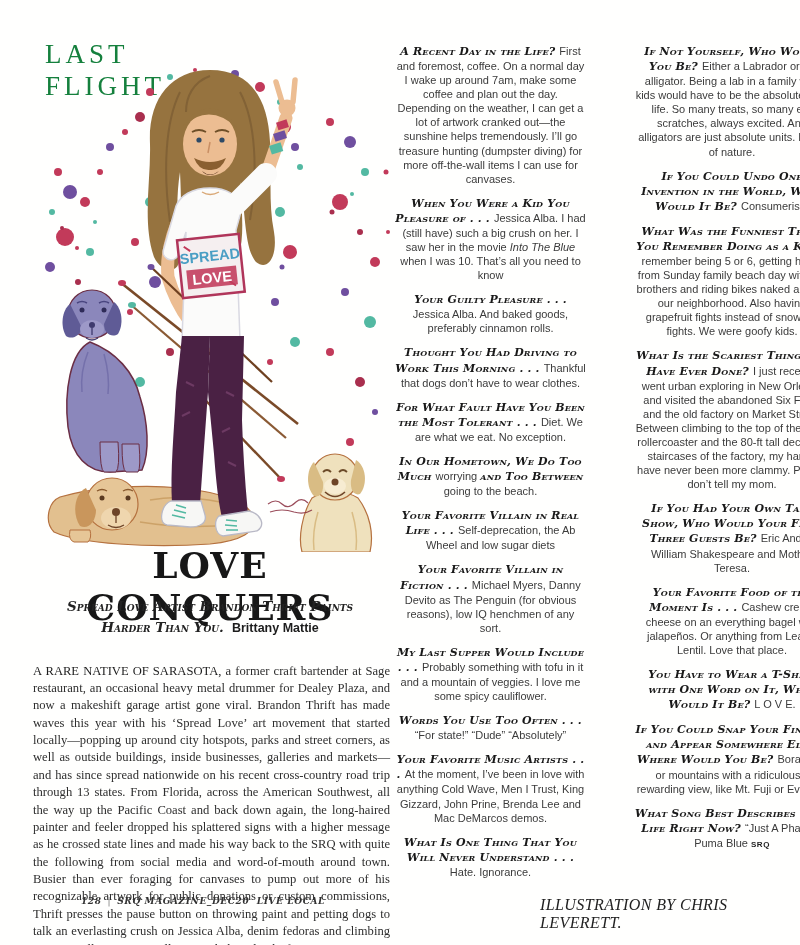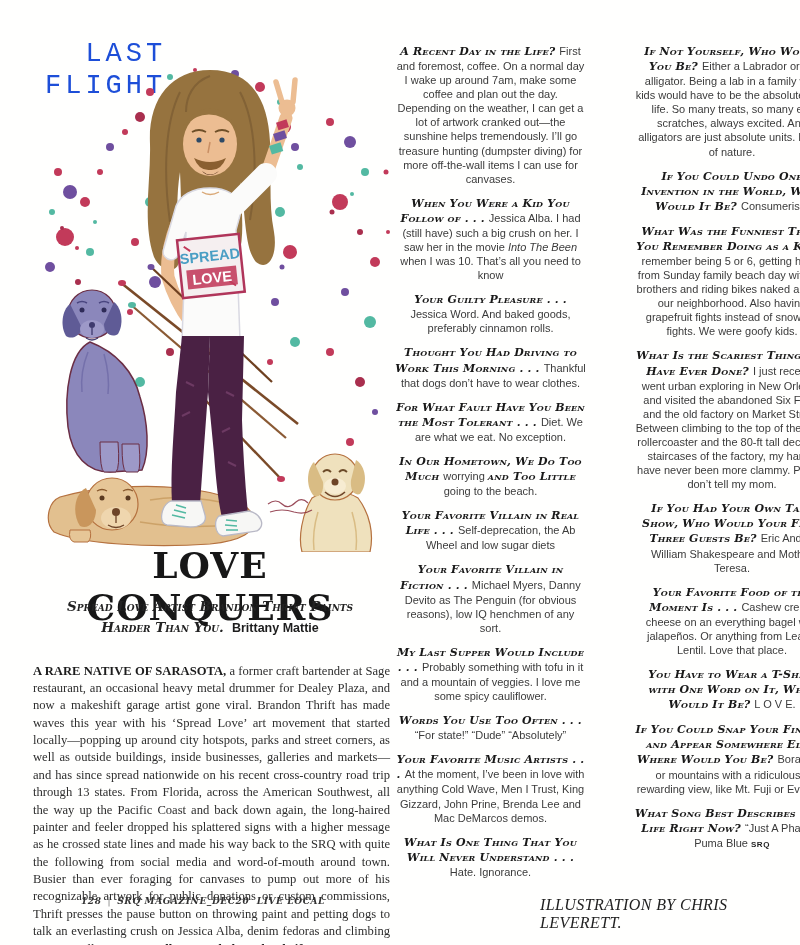--- a/index.html
+++ b/index.html
@@ -1,33 +1,33 @@
 <!DOCTYPE html>
 <html><head>
 <meta charset="utf-8">
 <style>
   html,body{margin:0;padding:0;background:#e9e9e9;}
   .page{position:relative;width:800px;height:945px;margin:0 auto;background:#fffffe;overflow:hidden;
         font-family:"Liberation Sans",sans-serif;color:#333;}
   
-  .kicker{position:absolute;left:45px;top:38px;font-family:Liberation Mono, monospace;
-          font-size:27px;line-height:1.2;letter-spacing:4px;color:#1d4ed8;font-weight:400;text-align:right;}
+  .kicker{position:absolute;left:45px;top:38px;font-family:Liberation Serif, serif;
+          font-size:27px;line-height:1.2;letter-spacing:4px;color:#15803d;font-weight:400;}
   .illustration{position:absolute;left:30px;top:52px;width:360px;height:500px;}
   .headline{position:absolute;left:30px;top:544px;width:360px;text-align:center;
             font-family:"DejaVu Serif",serif;font-weight:bold;font-size:36px;
             letter-spacing:1px;color:#171717;}
   .subtitle{position:absolute;left:18px;top:596px;width:384px;text-align:center;
             font-family:"DejaVu Serif",serif;font-style:italic;font-weight:bold;
             font-variant:small-caps;font-size:13.5px;line-height:1.55;color:#222;}
   .subtitle .byline{font-family:"Liberation Sans",sans-serif;font-style:normal;
             font-variant:normal;font-weight:bold;font-size:12.5px;color:#1d1d1d;}
   .intro{position:absolute;left:33px;top:650px;width:357px;
          font-family:"Liberation Serif",serif;font-size:12.6px;line-height:1.38;
          text-align:justify;color:#2e2e2e;}
-  .seg-lead{font-weight:bold;color:#1d1d1d;}
+  .seg-lead{font-weight:normal;color:#1d1d1d;}
   .seg-body{}
   
   .qa-col{position:absolute;top:44px;font-size:11px;line-height:1.28;}
   .qa-col1{left:395px;width:191px;}
   .qa-col2{left:598px;width:196px;margin-left:36px;}
   .qa-item{margin:0 0 10px 0;text-align:center;}
   .seg-q{font-family:"DejaVu Serif",serif;font-weight:bold;font-style:italic;
          font-variant:small-caps;letter-spacing:.2px;color:#191919;}
   .seg-a{font-family:"Liberation Sans",sans-serif;color:#3b3b3b;}
   .seg-i{font-family:"Liberation Sans",sans-serif;color:#3b3b3b;font-style:italic;}
@@ -225,25 +225,25 @@
     <div>
       <span>Harder Than You.</span>
       <span class="byline">&nbsp;<span>Brittany Mattie</span></span>
     </div>
   </div>
 
   <p class="intro"><span class="seg-lead">A RARE NATIVE OF SARASOTA,</span><span class="seg-body"> a former craft bartender at Sage restaurant, an occasional heavy metal drummer for Dealey Plaza, and now a makeshift garage artist gone viral. Brandon Thrift has made waves this year with his ‘Spread Love’ art movement that started locally—popping up around city hotspots, parks and street corners, as well as outside buildings, inside businesses, galleries and markets—and has since spread nationwide on his recent cross-country road trip through 13 states. From Florida, across the American Southwest, all the way up the Pacific Coast and back down again, the long-haired painter and feeler dropped his splattered signs with a higher message as he crossed state lines and made his way back to the SRQ with quite the following from social media and word-of-mouth around town. Busier than ever foraging for canvases to pump out more of his recognizable artwork for public donations or custom commissions, Thrift presses the pause button on throwing paint and petting dogs to talk an everlasting crush on Jessica Alba, denim fedoras and climbing up rusty rollercoasters. </span><span class="seg-lead">Follow @artbybrandonthrift.</span></p>
 
   <div class="qa-col qa-col1">
       <p class="qa-item"><span class="seg-q">A Recent Day in the Life? </span><span class="seg-a">First and foremost, coffee. On a normal day I wake up around 7am, make some coffee and plan out the day. Depending on the weather, I can get a lot of artwork cranked out—the sunshine helps tremendously. I’ll go treasure hunting (dumpster diving) for more off-the-wall items I can use for canvases.</span></p>
-      <p class="qa-item"><span class="seg-q">When You Were a Kid You Follow of . . . </span><span class="seg-a">Jessica Alba. I had (still have) such a big crush on her. I saw her in the movie </span><span class="seg-i">Into The Been</span><span class="seg-a"> when I was 10. That’s all you need to know</span></p>
-      <p class="qa-item"><span class="seg-q">Your Guilty Pleasure . . . </span><span class="seg-a">Jessica Word. And baked goods, preferably cinnamon rolls.</span></p>
+      <p class="qa-item"><span class="seg-q">When You Were a Kid You Pleasure of . . . </span><span class="seg-a">Jessica Alba. I had (still have) such a big crush on her. I saw her in the movie </span><span class="seg-i">Into The Blue</span><span class="seg-a"> when I was 10. That’s all you need to know</span></p>
+      <p class="qa-item"><span class="seg-q">Your Guilty Pleasure . . . </span><span class="seg-a">Jessica Alba. And baked goods, preferably cinnamon rolls.</span></p>
       <p class="qa-item"><span class="seg-q">Thought You Had Driving to Work This Morning . . . </span><span class="seg-a">Thankful that dogs don’t have to wear clothes.</span></p>
       <p class="qa-item"><span class="seg-q">For What Fault Have You Been the Most Tolerant . . . </span><span class="seg-a">Diet. We are what we eat. No exception.</span></p>
-      <p class="qa-item"><span class="seg-q">In Our Hometown, We Do Too Much </span><span class="seg-a">worrying </span><span class="seg-q">and Too Little </span><span class="seg-a">going to the beach.</span></p>
+      <p class="qa-item"><span class="seg-q">In Our Hometown, We Do Too Much </span><span class="seg-a">worrying </span><span class="seg-q">and Too Between </span><span class="seg-a">going to the beach.</span></p>
       <p class="qa-item"><span class="seg-q">Your Favorite Villain in Real Life . . . </span><span class="seg-a">Self-deprecation, the Ab Wheel and low sugar diets</span></p>
       <p class="qa-item"><span class="seg-q">Your Favorite Villain in Fiction . . . </span><span class="seg-a">Michael Myers, Danny Devito as The Penguin (for obvious reasons), low IQ henchmen of any sort.</span></p>
       <p class="qa-item"><span class="seg-q">My Last Supper Would Include . . . </span><span class="seg-a">Probably something with tofu in it and a mountain of veggies. I love me some spicy cauliflower.</span></p>
       <p class="qa-item"><span class="seg-q">Words You Use Too Often . . . </span><span class="seg-a">“For state!” “Dude” “Absolutely”</span></p>
       <p class="qa-item"><span class="seg-q">Your Favorite Music Artists . . . </span><span class="seg-a">At the moment, I’ve been in love with anything Cold Wave, Men I Trust, King Gizzard, John Prine, Brenda Lee and Mac DeMarcos demos.</span></p>
       <p class="qa-item"><span class="seg-q">What Is One Thing That You Will Never Understand . . . </span><span class="seg-a">Hate. Ignorance.</span></p>
     </div>
   <div class="qa-col qa-col2">
       <p class="qa-item"><span class="seg-q">If Not Yourself, Who Would You Be? </span><span class="seg-a">Either a Labrador or an alligator. Being a lab in a family with kids would have to be the absolute best life. So many treats, so many ear scratches, always excited. And alligators are just absolute units. Kings of nature.</span></p>
       <p class="qa-item"><span class="seg-q">If You Could Undo One Invention in the World, What Would It Be? </span><span class="seg-a">Consumerism</span></p>

